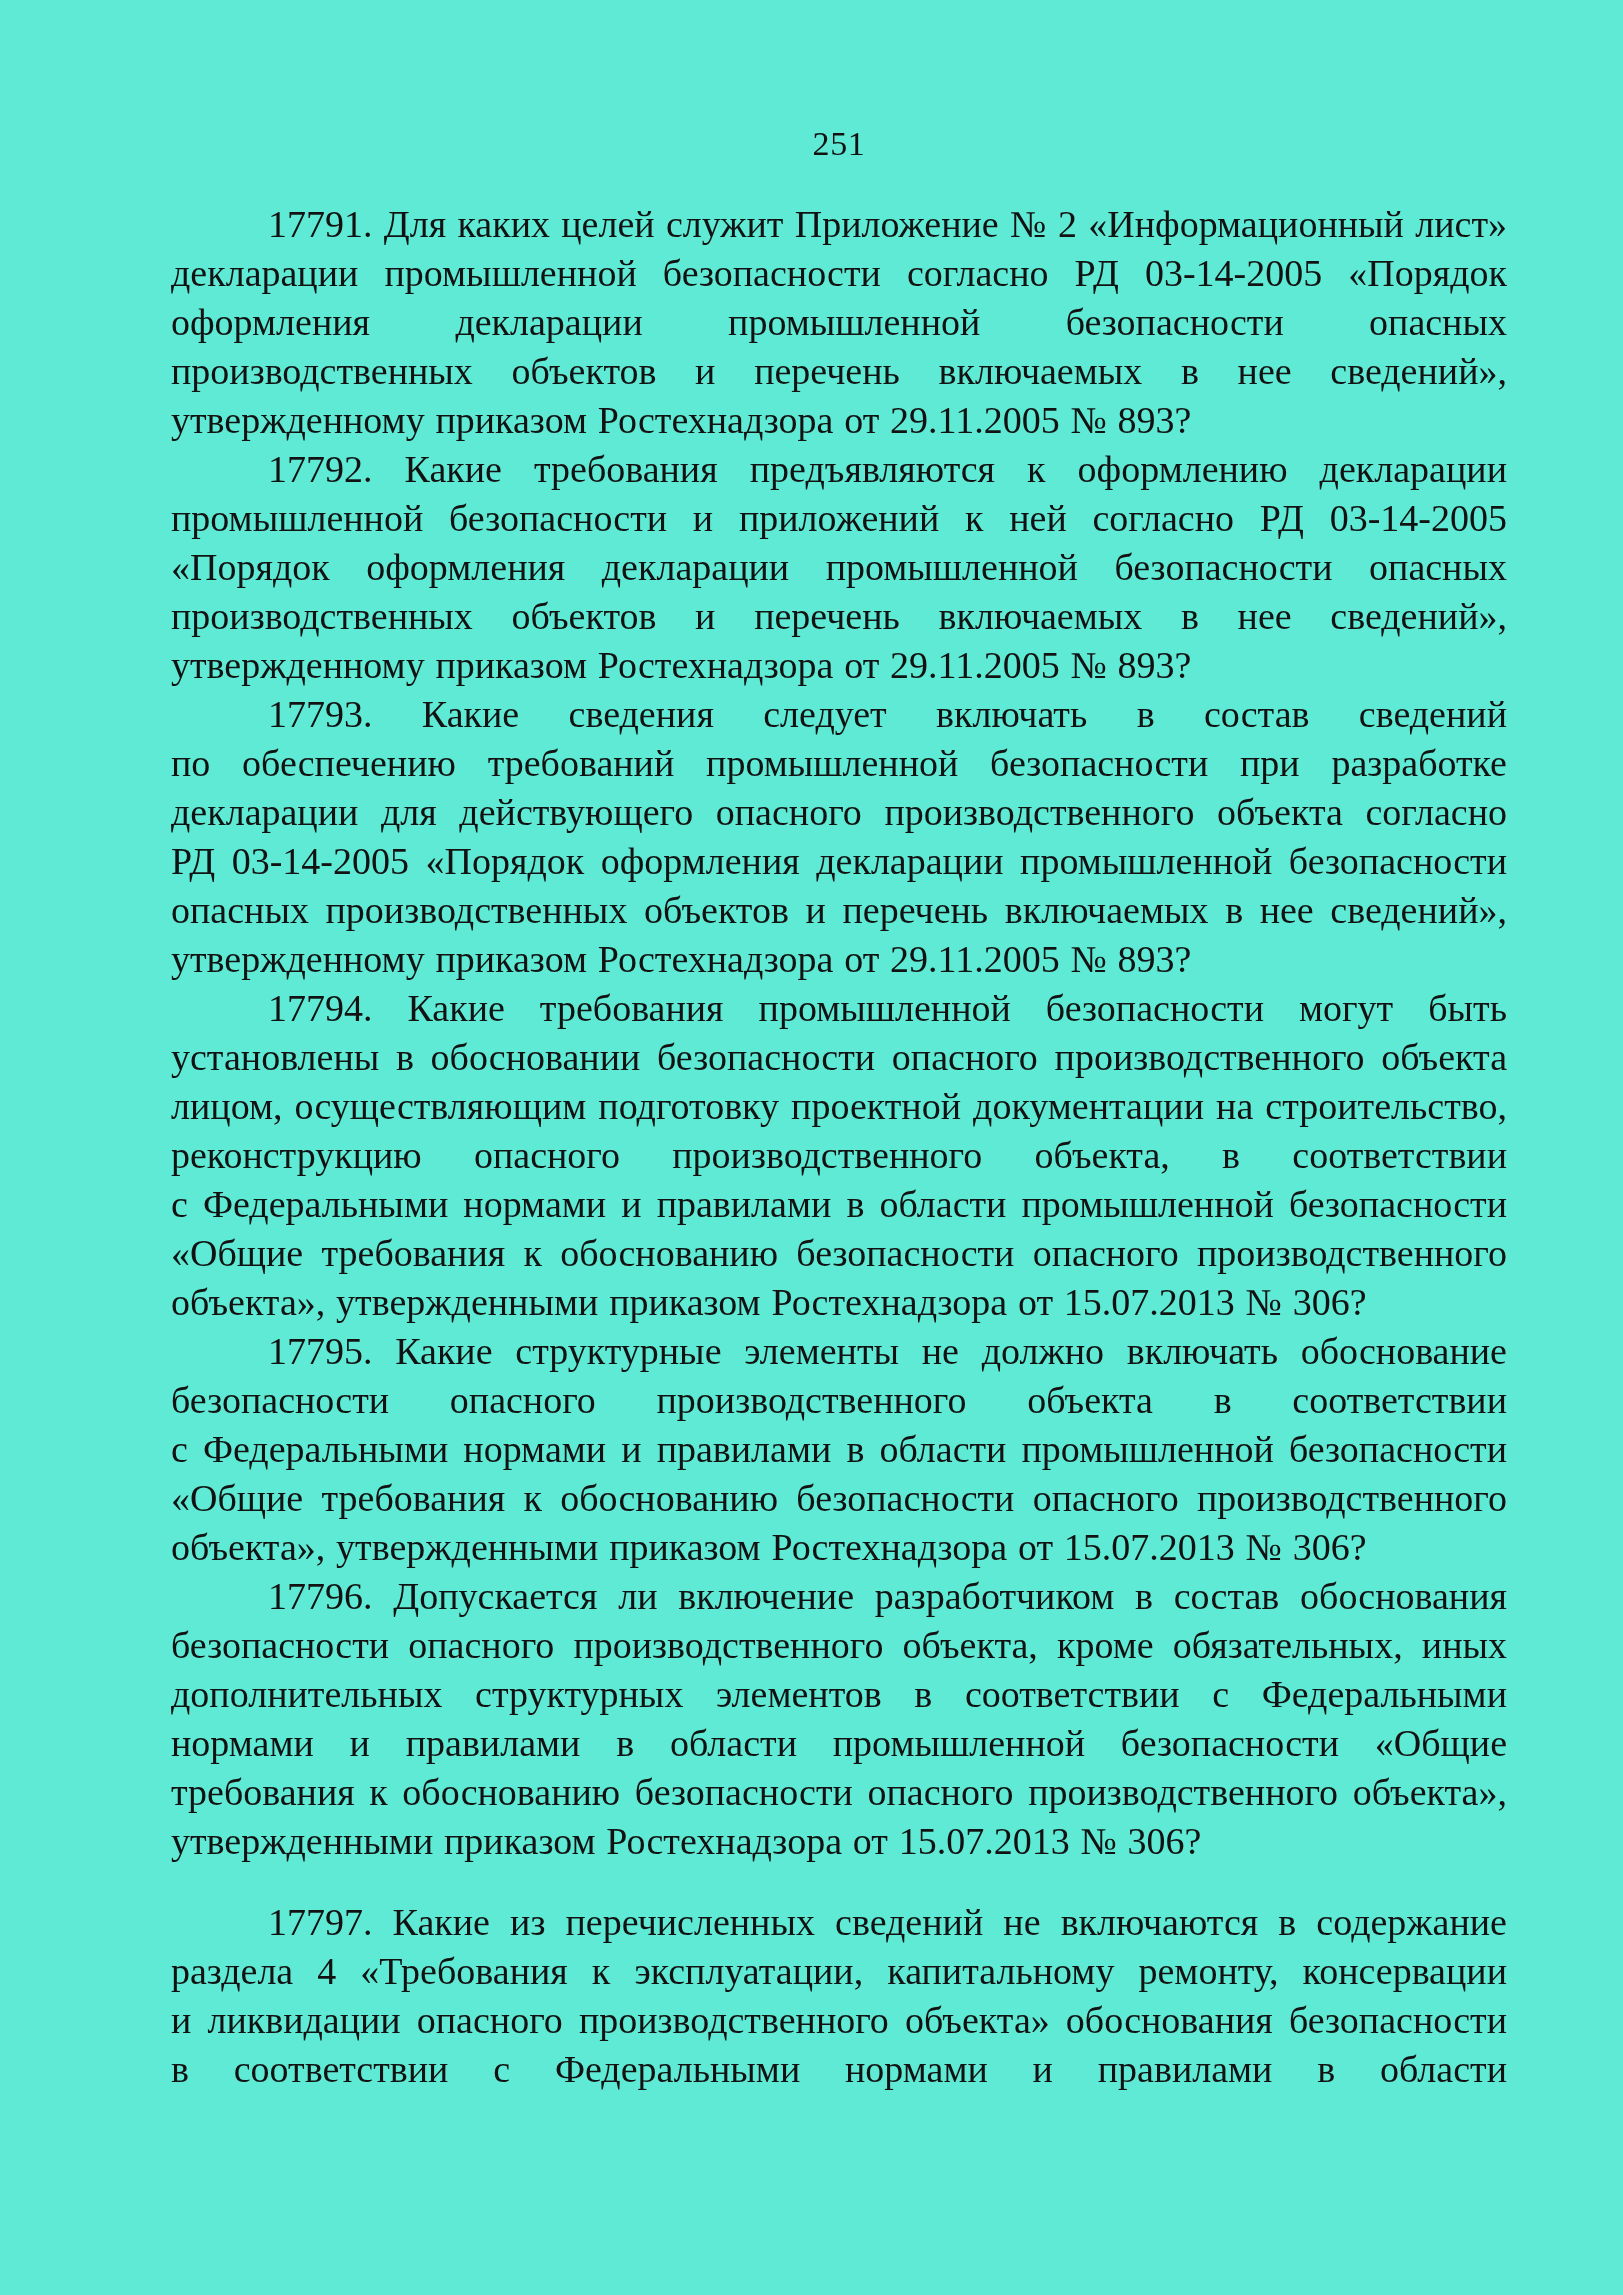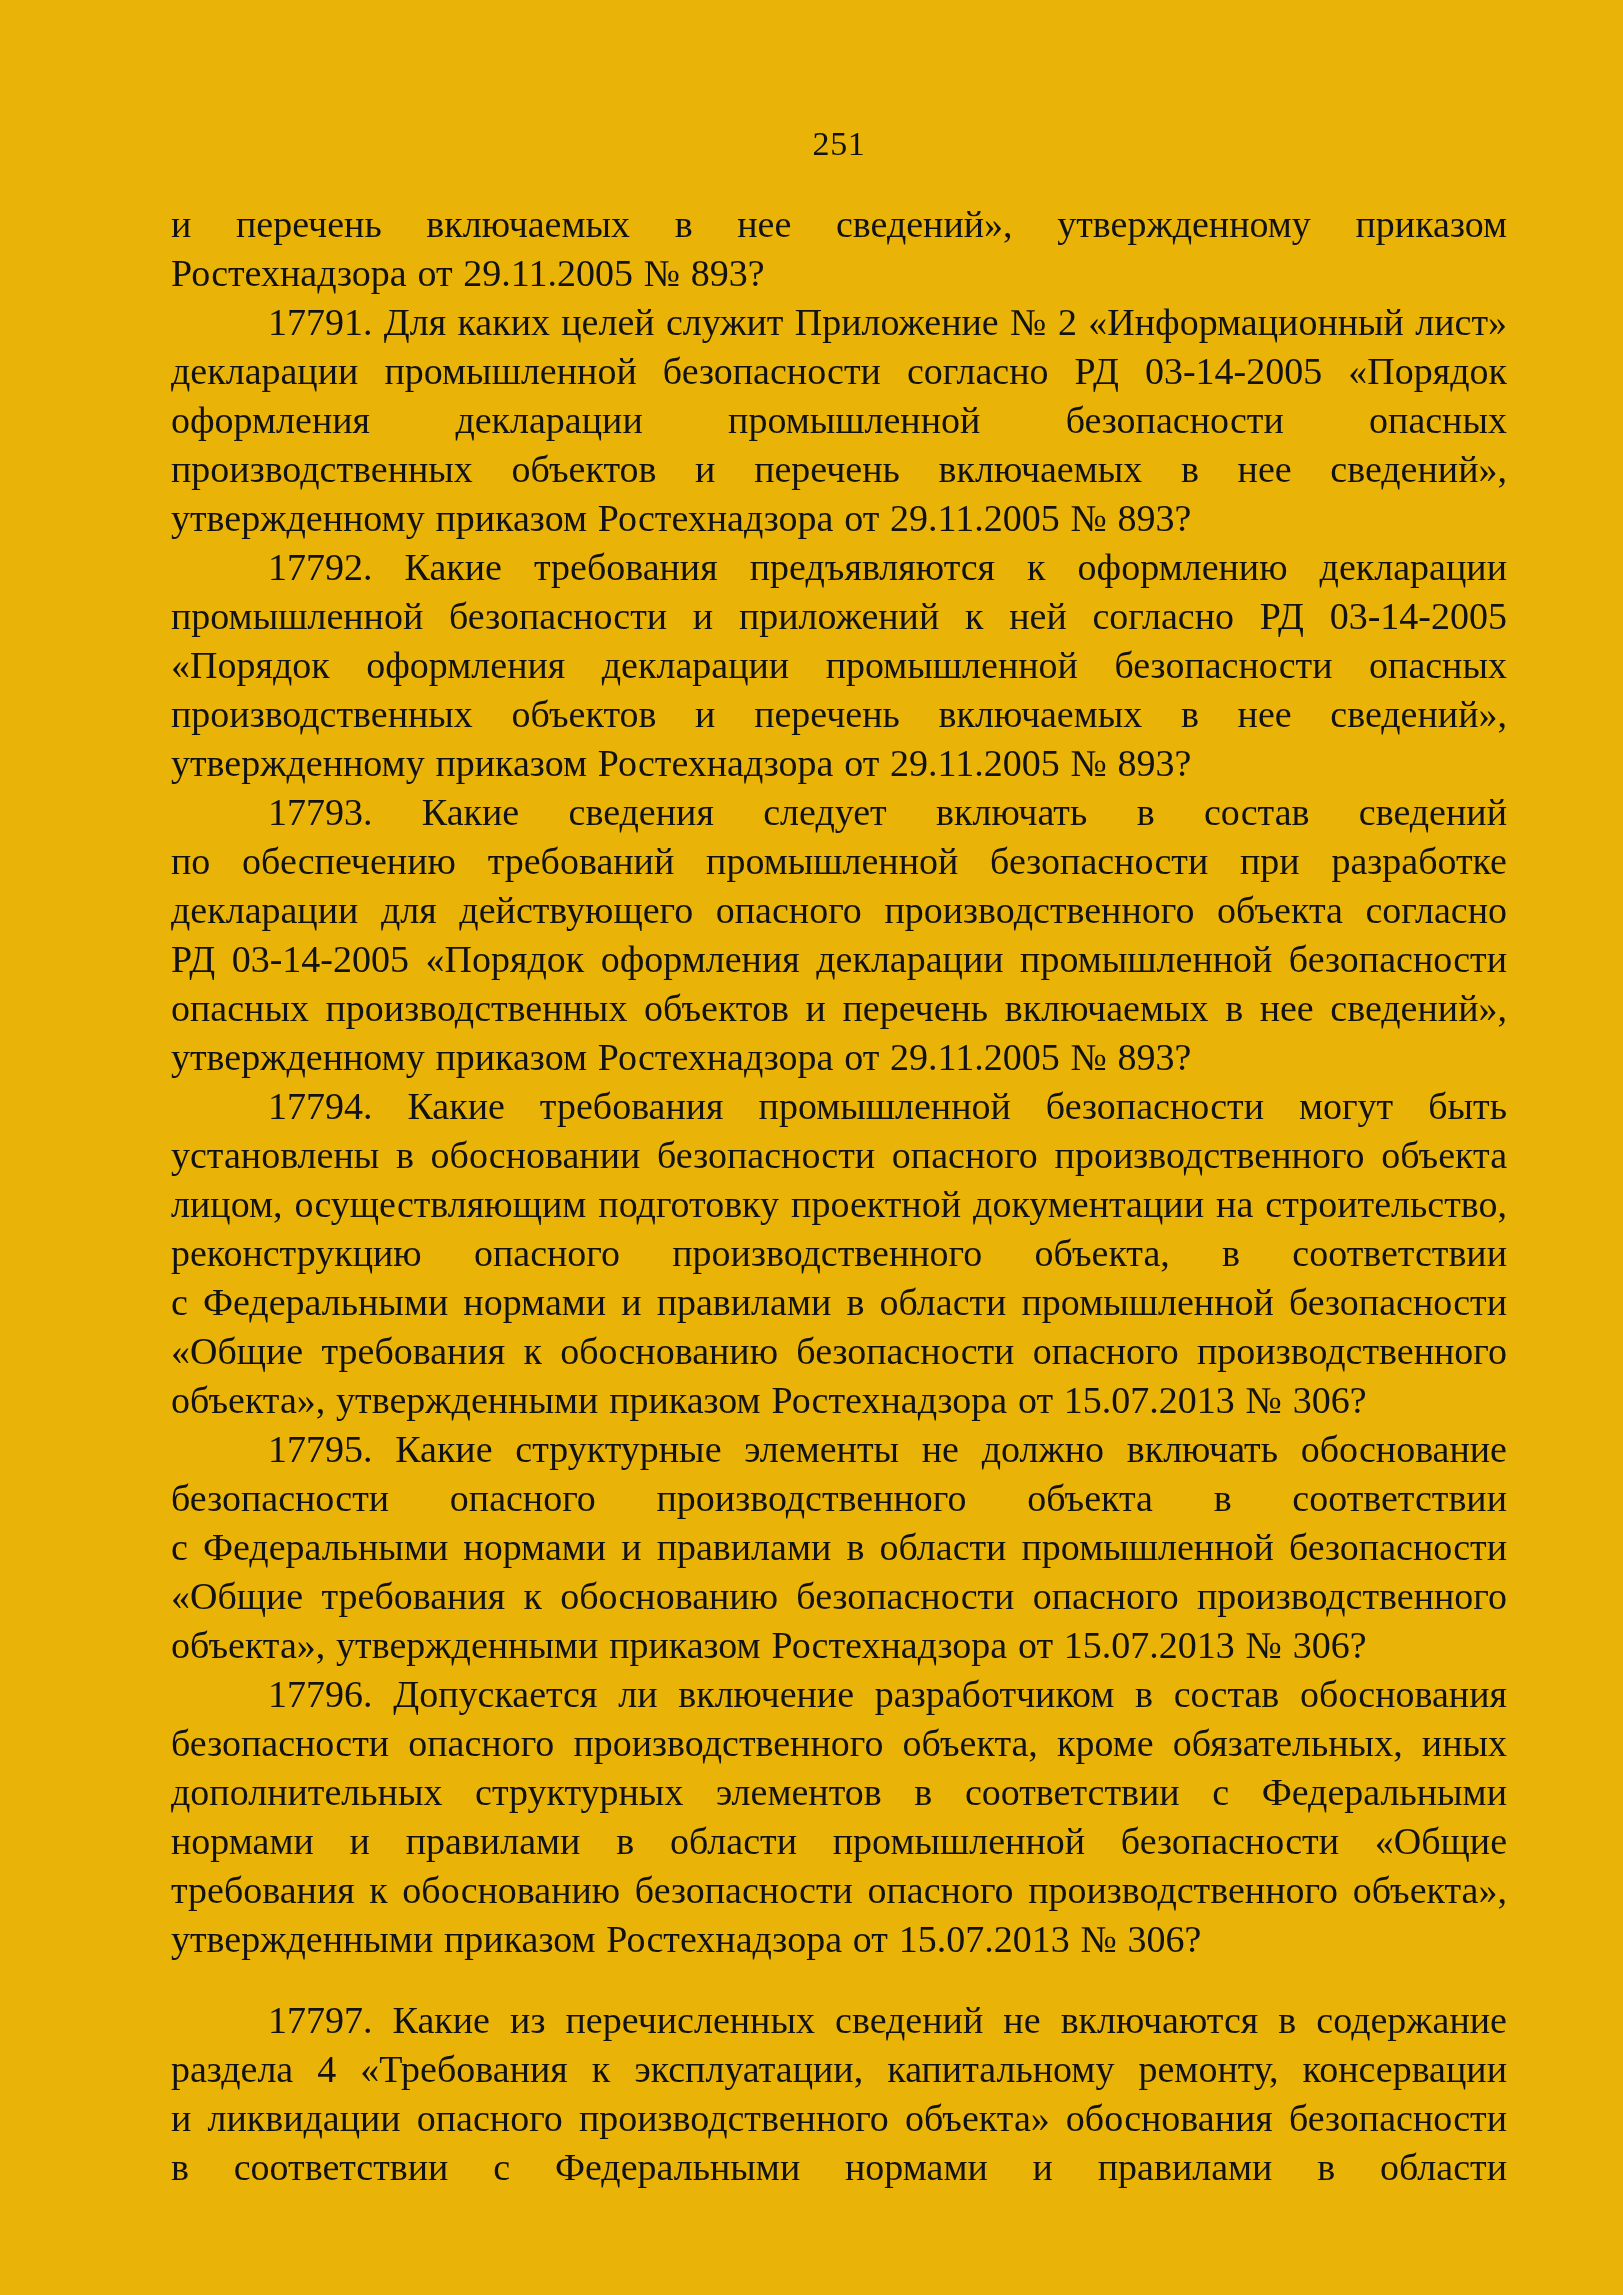--- a/index.html
+++ b/index.html
@@ -12,21 +12,21 @@
     width: 1623px;
     height: 2295px;
     font-family: "Liberation Serif", "DejaVu Serif", serif;
     color: #121212;
     overflow: hidden;
   }
 
   .sheet {
     width: 1623px;
     height: 2295px;
-    background: #eab308;
+    background: #5eead4;
     padding: 124px 116px 65px 171px;
   }
 
   .page-number {
     text-align: center;
     font-size: 34px;
     line-height: 39px;
     margin-bottom: 37px;
     letter-spacing: 0.7px;
   }
@@ -50,21 +50,20 @@
     margin-top: 32px;
   }
 </style>
 </head>
 <body>
 
 <div class="sheet">
 
   <div class="page-number">251</div>
 
-  <p class="para no-indent">и&nbsp;перечень включаемых в&nbsp;нее сведений», утвержденному приказом Ростехнадзора от&nbsp;29.11.2005 №&nbsp;893?</p>
 
   <p class="para">17791.&nbsp;Для каких целей служит Приложение №&nbsp;2 «Информационный лист» декларации промышленной безопасности согласно РД&nbsp;03-14-2005 «Порядок оформления декларации промышленной безопасности опасных производственных объектов и&nbsp;перечень включаемых в&nbsp;нее сведений», утвержденному приказом Ростехнадзора от&nbsp;29.11.2005 №&nbsp;893?</p>
 
   <p class="para">17792.&nbsp;Какие требования предъявляются к&nbsp;оформлению декларации промышленной безопасности и&nbsp;приложений к&nbsp;ней согласно РД&nbsp;03-14-2005 «Порядок оформления декларации промышленной безопасности опасных производственных объектов и&nbsp;перечень включаемых в&nbsp;нее сведений», утвержденному приказом Ростехнадзора от&nbsp;29.11.2005 №&nbsp;893?</p>
 
   <p class="para">17793.&nbsp;Какие сведения следует включать в&nbsp;состав сведений по&nbsp;обеспечению требований промышленной безопасности при разработке декларации для действующего опасного производственного объекта согласно РД&nbsp;03-14-2005 «Порядок оформления декларации промышленной безопасности опасных производственных объектов и&nbsp;перечень включаемых в&nbsp;нее сведений», утвержденному приказом Ростехнадзора от&nbsp;29.11.2005 №&nbsp;893?</p>
 
   <p class="para">17794.&nbsp;Какие требования промышленной безопасности могут быть установлены в&nbsp;обосновании безопасности опасного производственного объекта лицом, осуществляющим подготовку проектной документации на&nbsp;строительство, реконструкцию опасного производственного объекта, в&nbsp;соответствии с&nbsp;Федеральными нормами и&nbsp;правилами в&nbsp;области промышленной безопасности «Общие требования к&nbsp;обоснованию безопасности опасного производственного объекта», утвержденными приказом Ростехнадзора от&nbsp;15.07.2013 №&nbsp;306?</p>
 
   <p class="para">17795.&nbsp;Какие структурные элементы не&nbsp;должно включать обоснование безопасности опасного производственного объекта в&nbsp;соответствии с&nbsp;Федеральными нормами и&nbsp;правилами в&nbsp;области промышленной безопасности «Общие требования к&nbsp;обоснованию безопасности опасного производственного объекта», утвержденными приказом Ростехнадзора от&nbsp;15.07.2013 №&nbsp;306?</p>

